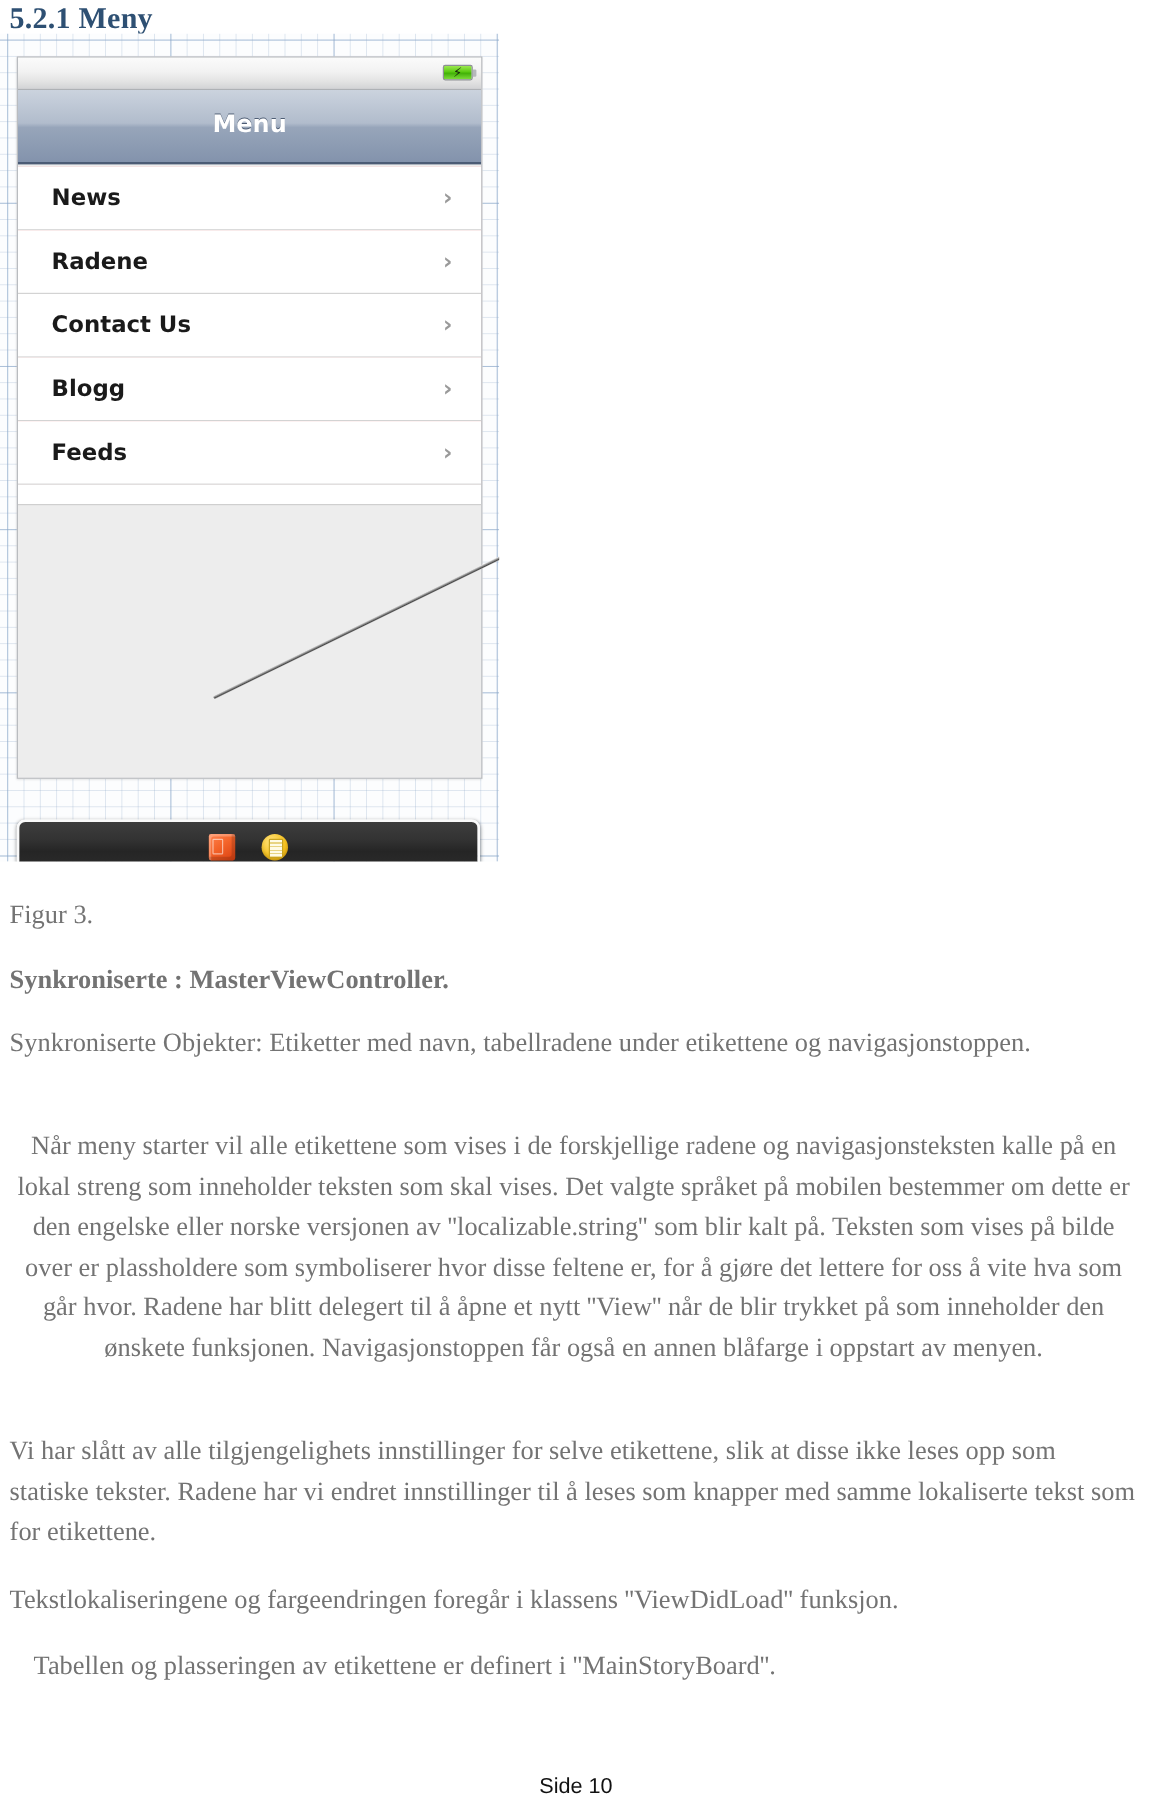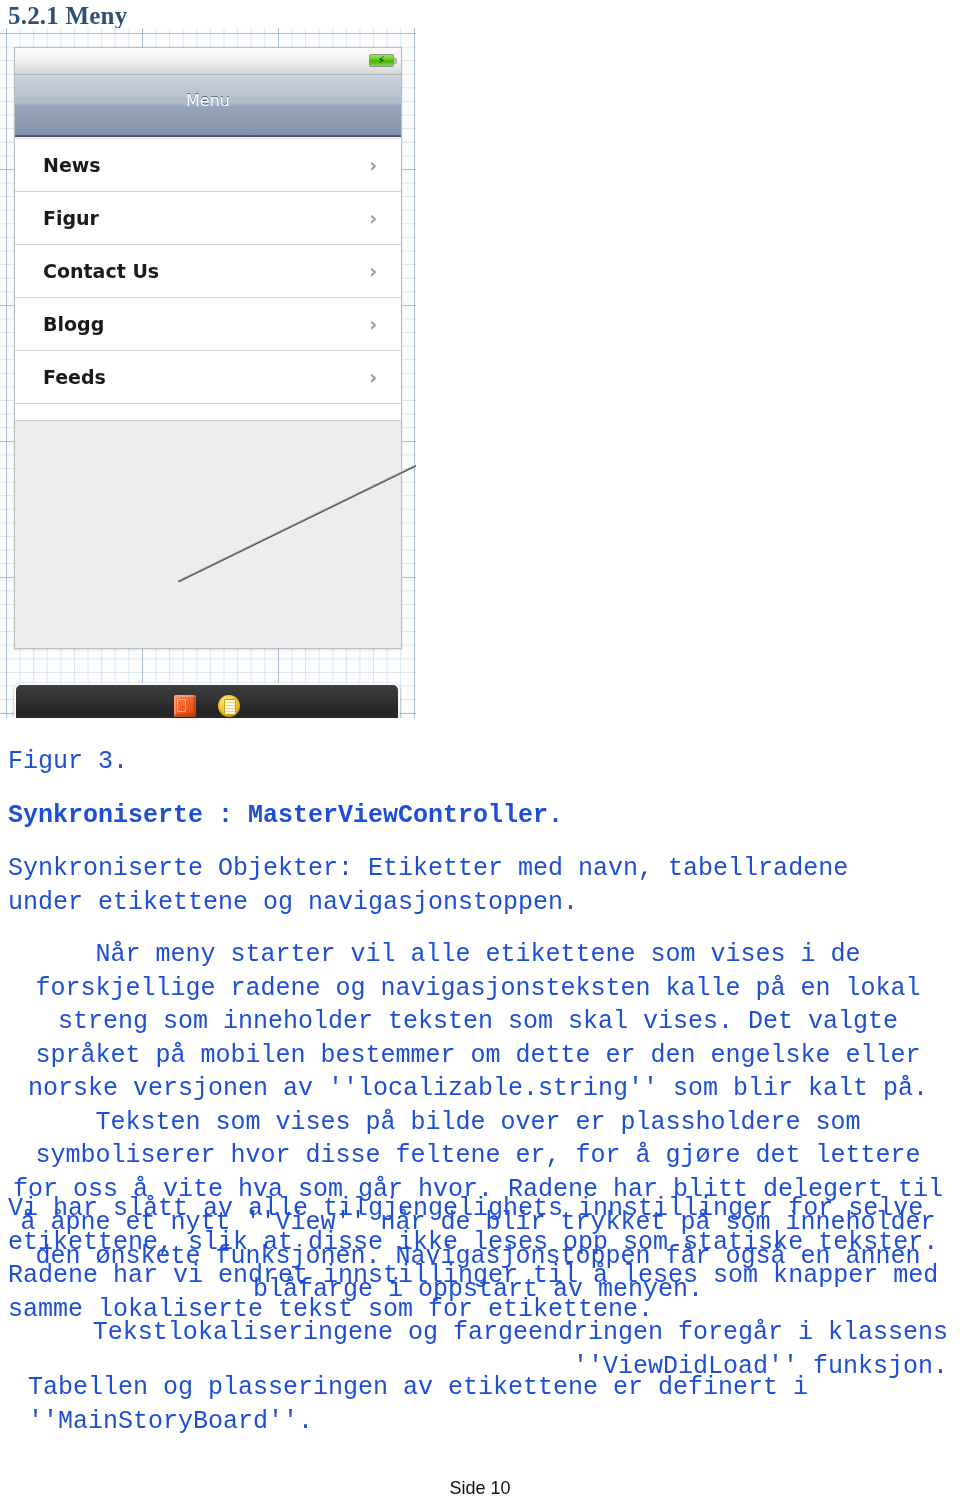--- a/index.html
+++ b/index.html
@@ -131,22 +131,22 @@
     background: linear-gradient(to bottom, #cbd3de 0%, #b1bccc 46%, #97a5ba 52%, #8393ac 100%);
     border-bottom: 2px solid #4b5c75;
     box-sizing: border-box;
   }
   #nav-title {
     position: absolute;
     left: 0; right: 0;
     top: 16px;
     text-align: center;
     font-family: "DejaVu Sans", sans-serif;
-    font-weight: normal;
-    font-size: 16px;
+    font-weight: bold;
+    font-size: 20px;
     color: #ffffff;
     text-shadow: 0 -1px 0 rgba(60,75,100,0.85);
   }
 
   
   #menu-table {
     position: absolute;
     left: 0;
     top: 91px;
     width: 100%;
@@ -260,35 +260,35 @@
     background: repeating-linear-gradient(to bottom, #fffbe6 0 2px, #e8d483 2px 3px);
     border: 1px solid #c9a320;
     border-radius: 1px;
   }
 
   
   .doc-text {
     position: absolute;
     left: 8px;
     width: 940px;
-    font-family: Liberation Mono, monospace;
-    font-size: 25px;
+    font-family: Liberation Serif, serif;
+    font-size: 22px;
     line-height: 33.5px;
-    color: #1d4ed8;
+    color: #737373;
     text-align: left;
   }
   .doc-text.bold {
     font-weight: bold;
   }
   #figure-caption { top: 745px; }
   #subject-line   { top: 799px; }
   #objects-line   { top: 852px; width: 900px; }
   #para-1         { top: 938px; text-align: center; }
   #para-2         { top: 1192px; }
-  #para-3         { top: 1316px; text-align: right; }
+  #para-3         { top: 1316px; }
   #para-4         { top: 1371px; margin-left: 20px; }
 
   #page-footer {
     position: absolute;
     left: 0;
     right: 0;
     top: 1478px;
     text-align: center;
     font-family: Liberation Sans, sans-serif;
     font-size: 18px;
@@ -319,21 +319,21 @@
     </div>
 
     <div id="menu-table">
 
       <div class="menu-row">
         <span class="menu-row-label">News</span>
         <span class="menu-row-chevron">›</span>
       </div>
 
       <div class="menu-row">
-        <span class="menu-row-label">Figur</span>
+        <span class="menu-row-label">Radene</span>
         <span class="menu-row-chevron">›</span>
       </div>
 
       <div class="menu-row">
         <span class="menu-row-label">Contact Us</span>
         <span class="menu-row-chevron">›</span>
       </div>
 
       <div class="menu-row">
         <span class="menu-row-label">Blogg</span>

